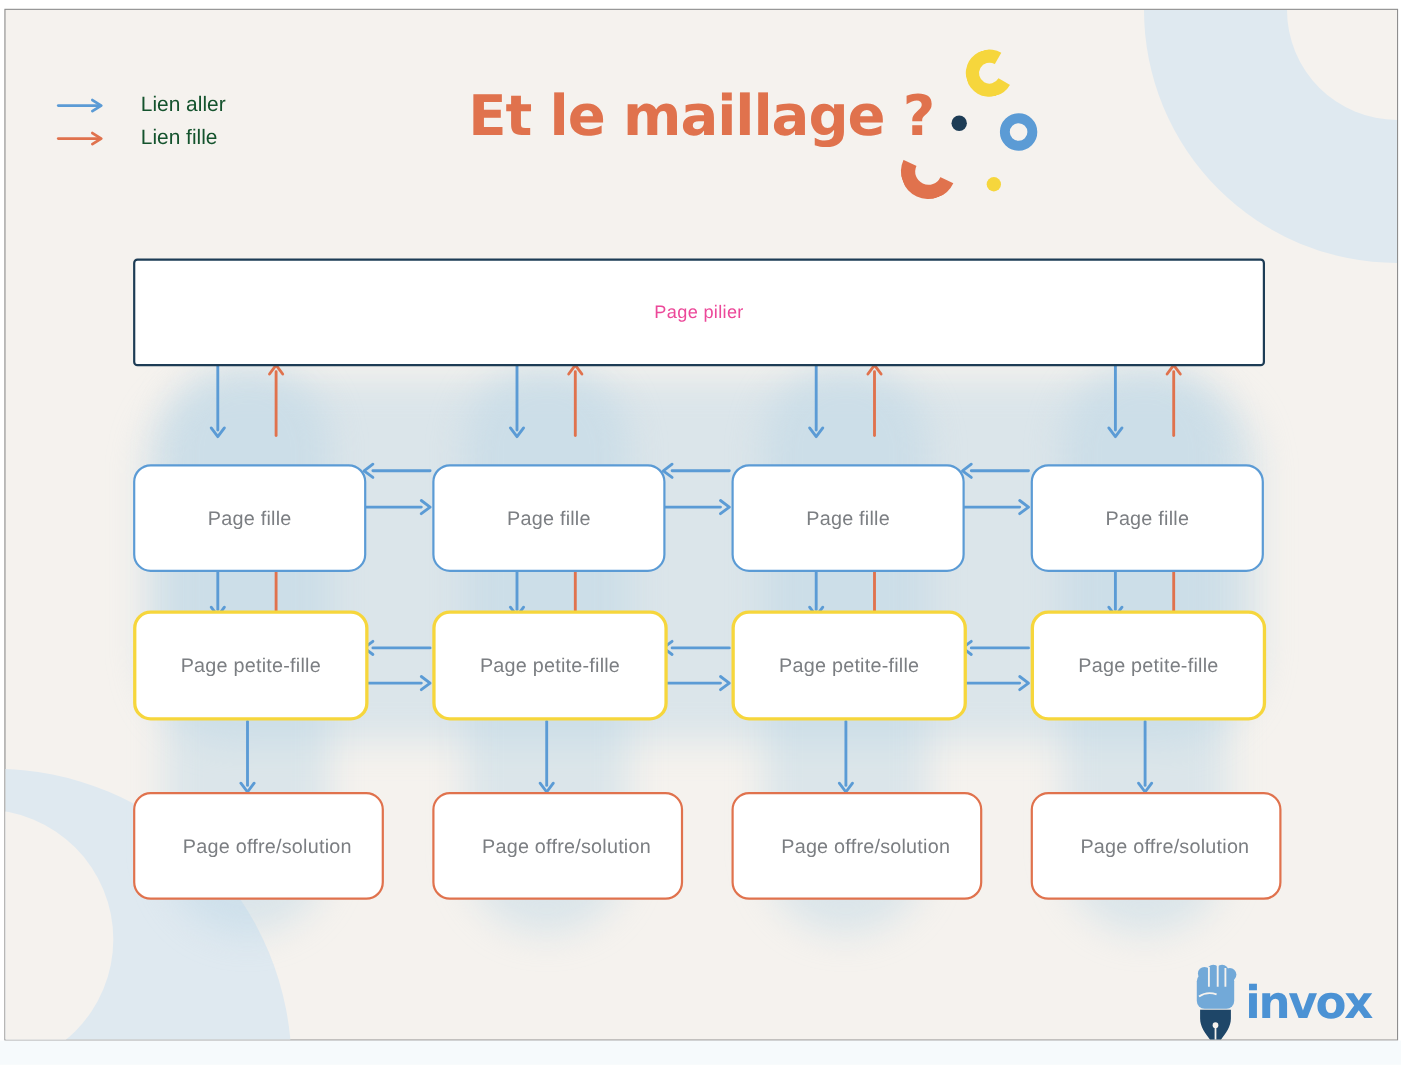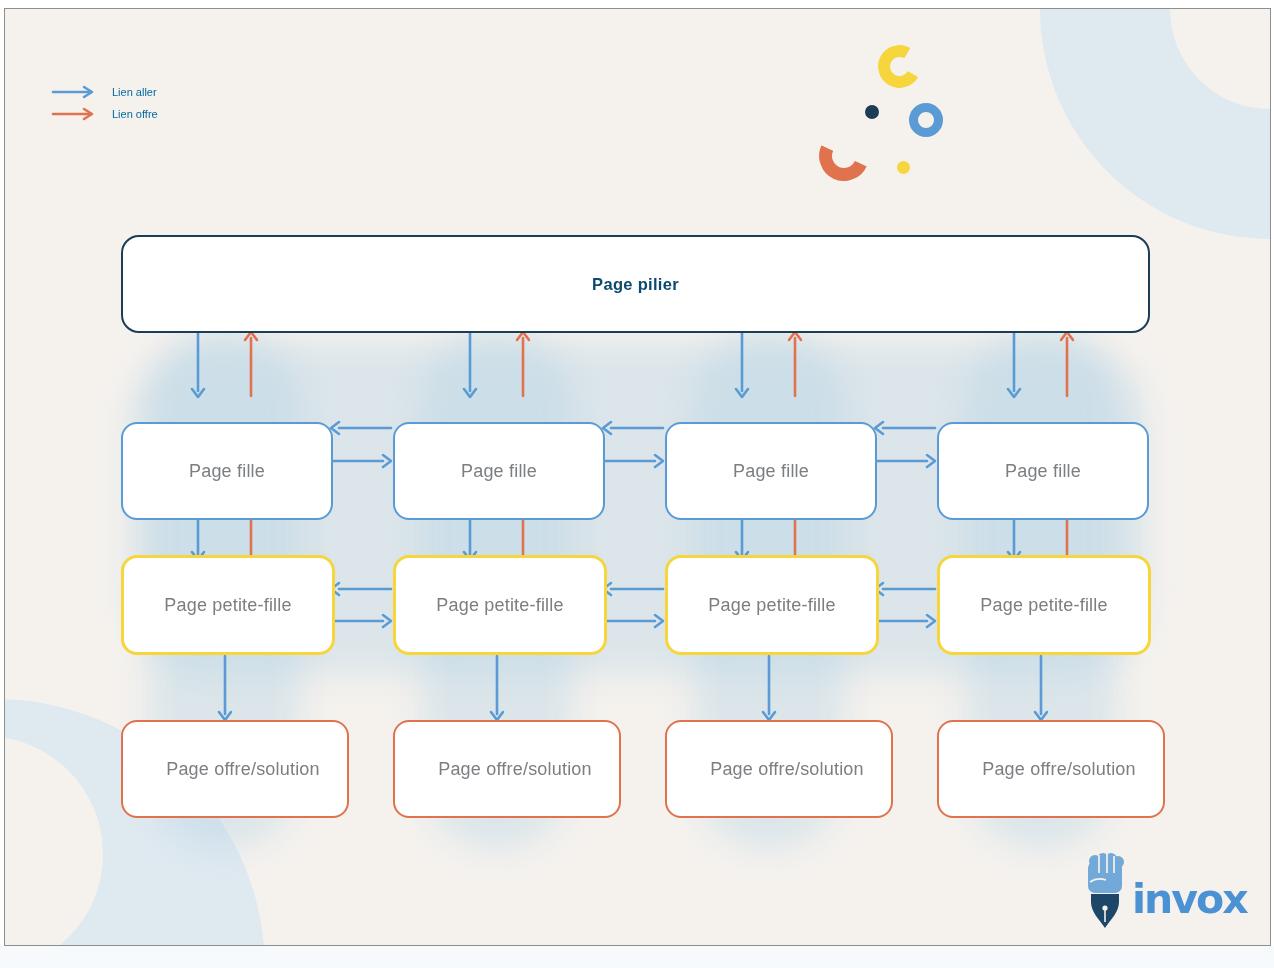--- a/index.html
+++ b/index.html
@@ -22,21 +22,21 @@
   .corner-bl-outer{width:540px;height:540px;left:-280px;top:690px;background:#dfe9f0;}
   .corner-bl-inner{width:236px;height:236px;left:-138px;top:727px;background:var(--bg,#f5f2ee);}
   
   .wash{position:absolute;background:rgba(184,212,228,0.42);filter:blur(16px);border-radius:80px;}
   .wash-main{left:126px;top:335px;width:1014px;height:330px;}
   .wash-col{top:320px;width:150px;height:520px;}
   .wash-col-1{left:145px;} .wash-col-2{left:417px;} .wash-col-3{left:689px;} .wash-col-4{left:961px;}
   
   .legend{position:absolute;left:45px;top:76px;display:flex;flex-direction:column;gap:8px;}
   .legend-row{display:flex;align-items:center;gap:10px;}
-  .legend-label{font-size:11px;color:#0369a1;}
+  .legend-label{font-size:19px;color:#14532d;margin-left:16px;}
   
   .title{
     position:absolute;left:0;top:68px;width:100%;text-align:center;margin:0;
     font-family:"DejaVu Sans","Liberation Sans",sans-serif;
     font-weight:bold;font-size:51px;letter-spacing:-1px;color:var(--title,#e0724d);
   }
   
   .deco{position:absolute;}
   .yellow-crescent{
     left:873px;top:36px;width:19px;height:19px;border-radius:50%;
@@ -56,35 +56,35 @@
   }
   .yellow-dot{left:892px;top:152px;width:13px;height:13px;border-radius:50%;background:var(--grandchild-border,#f6d63c);}
   
   .node{
     position:absolute;background:#ffffff;border-radius:16px;
     display:flex;align-items:center;justify-content:center;
     font-size:18px;color:var(--box-text,#7b7e82);letter-spacing:0.2px;
   }
   .node-pillar{
     left:116px;top:226px;width:1025px;height:94px;
-    border:2.5px solid var(--pillar-border,#1d3c55);border-radius:18px;
-    font-size:16.5px;font-weight:bold;color:#0c4a6e;letter-spacing:0.3px;
+    border:2.5px solid var(--pillar-border,#1d3c55);border-radius:4px;
+    font-size:16.5px;font-weight:normal;color:#ec4899;letter-spacing:0.3px;
   }
   .row-child{top:389px;height:94px;border:2.5px solid var(--child-border,#5b9bd5);margin-top:24px;}
   .row-grandchild{top:546px;height:94px;border:3px solid var(--grandchild-border,#f6d63c);}
   .row-offer{top:711px;height:94px;border:2.5px solid var(--offer-border,#e0724d);padding-left:16px;}
   .col-1{left:116px;width:208px;} .col-2{left:388px;width:208px;}
   .col-3{left:660px;width:208px;} .col-4{left:932px;width:208px;}
   
   .links-layer{position:absolute;left:0;top:0;pointer-events:none;}
   .ar{fill:none;stroke-width:2.6px;stroke-linecap:round;stroke-linejoin:round;}
   .go{stroke:var(--link-go,#5b9bd5);}
   .back{stroke:var(--link-back,#e0724d);}
   
-  .logo{position:absolute;left:1077px;top:840px;display:flex;align-items:center;}
+  .logo{position:absolute;left:1077px;top:864px;display:flex;align-items:flex-start;}
   .logo-text{
     margin-left:4px;margin-top:14px;
     font-family:"DejaVu Sans","Liberation Sans",sans-serif;font-weight:bold;
     font-size:41px;letter-spacing:-2px;color:var(--logo-blue,#4b92d4);
   }
 </style>
 </head>
 <body>
 
 <div class="slide">
@@ -106,24 +106,25 @@
         <line class="ar go" x1="3" y1="7" x2="40" y2="7"></line>
         <path class="ar go" d="M34,2 L42,7 L34,12"></path>
       </svg>
       <span class="legend-label">Lien aller</span>
     </div>
     <div class="legend-row">
       <svg width="52" height="14">
         <line class="ar back" x1="3" y1="7" x2="40" y2="7"></line>
         <path class="ar back" d="M34,2 L42,7 L34,12"></path>
       </svg>
-      <span class="legend-label">Lien offre</span>
+      <span class="legend-label">Lien fille</span>
     </div>
   </div>
 
+  <h1 class="title">Et le maillage ?</h1>
 
   <div class="deco yellow-crescent"></div>
   <div class="deco navy-dot"></div>
   <div class="deco blue-donut"></div>
   <div class="deco orange-crescent"></div>
   <div class="deco yellow-dot"></div>
 
   <svg class="links-layer" width="1265" height="936">
 
     <g>

